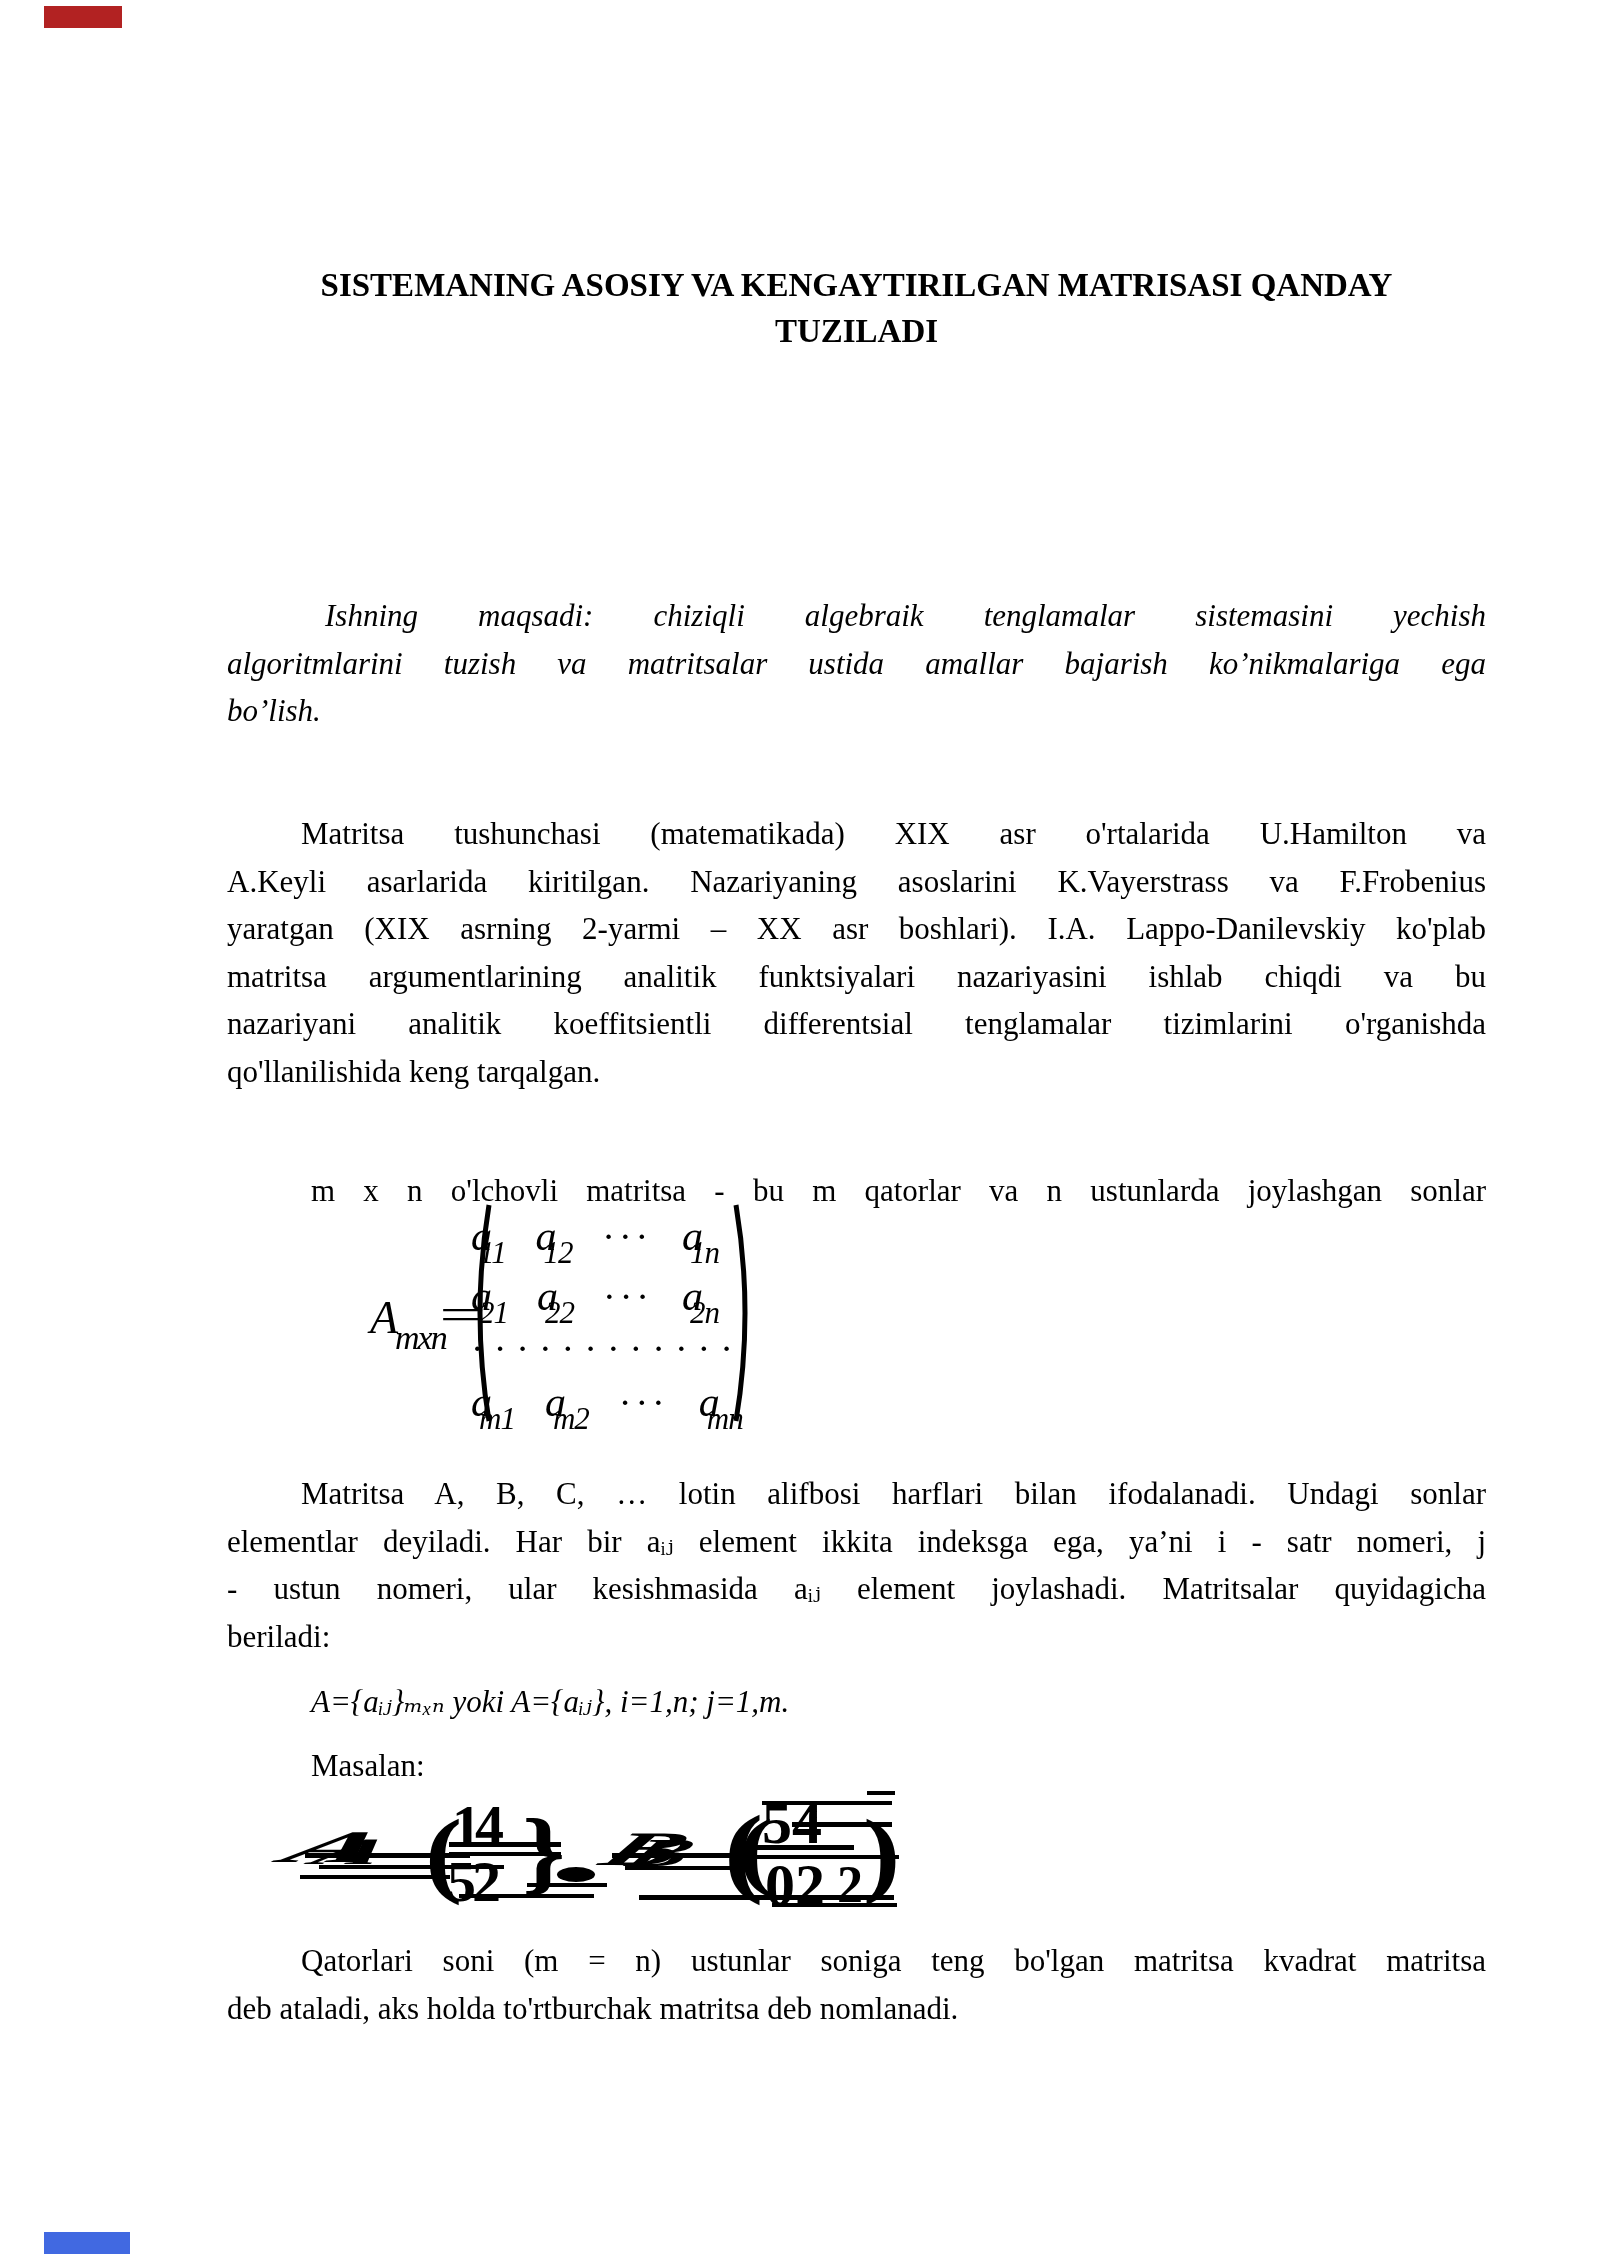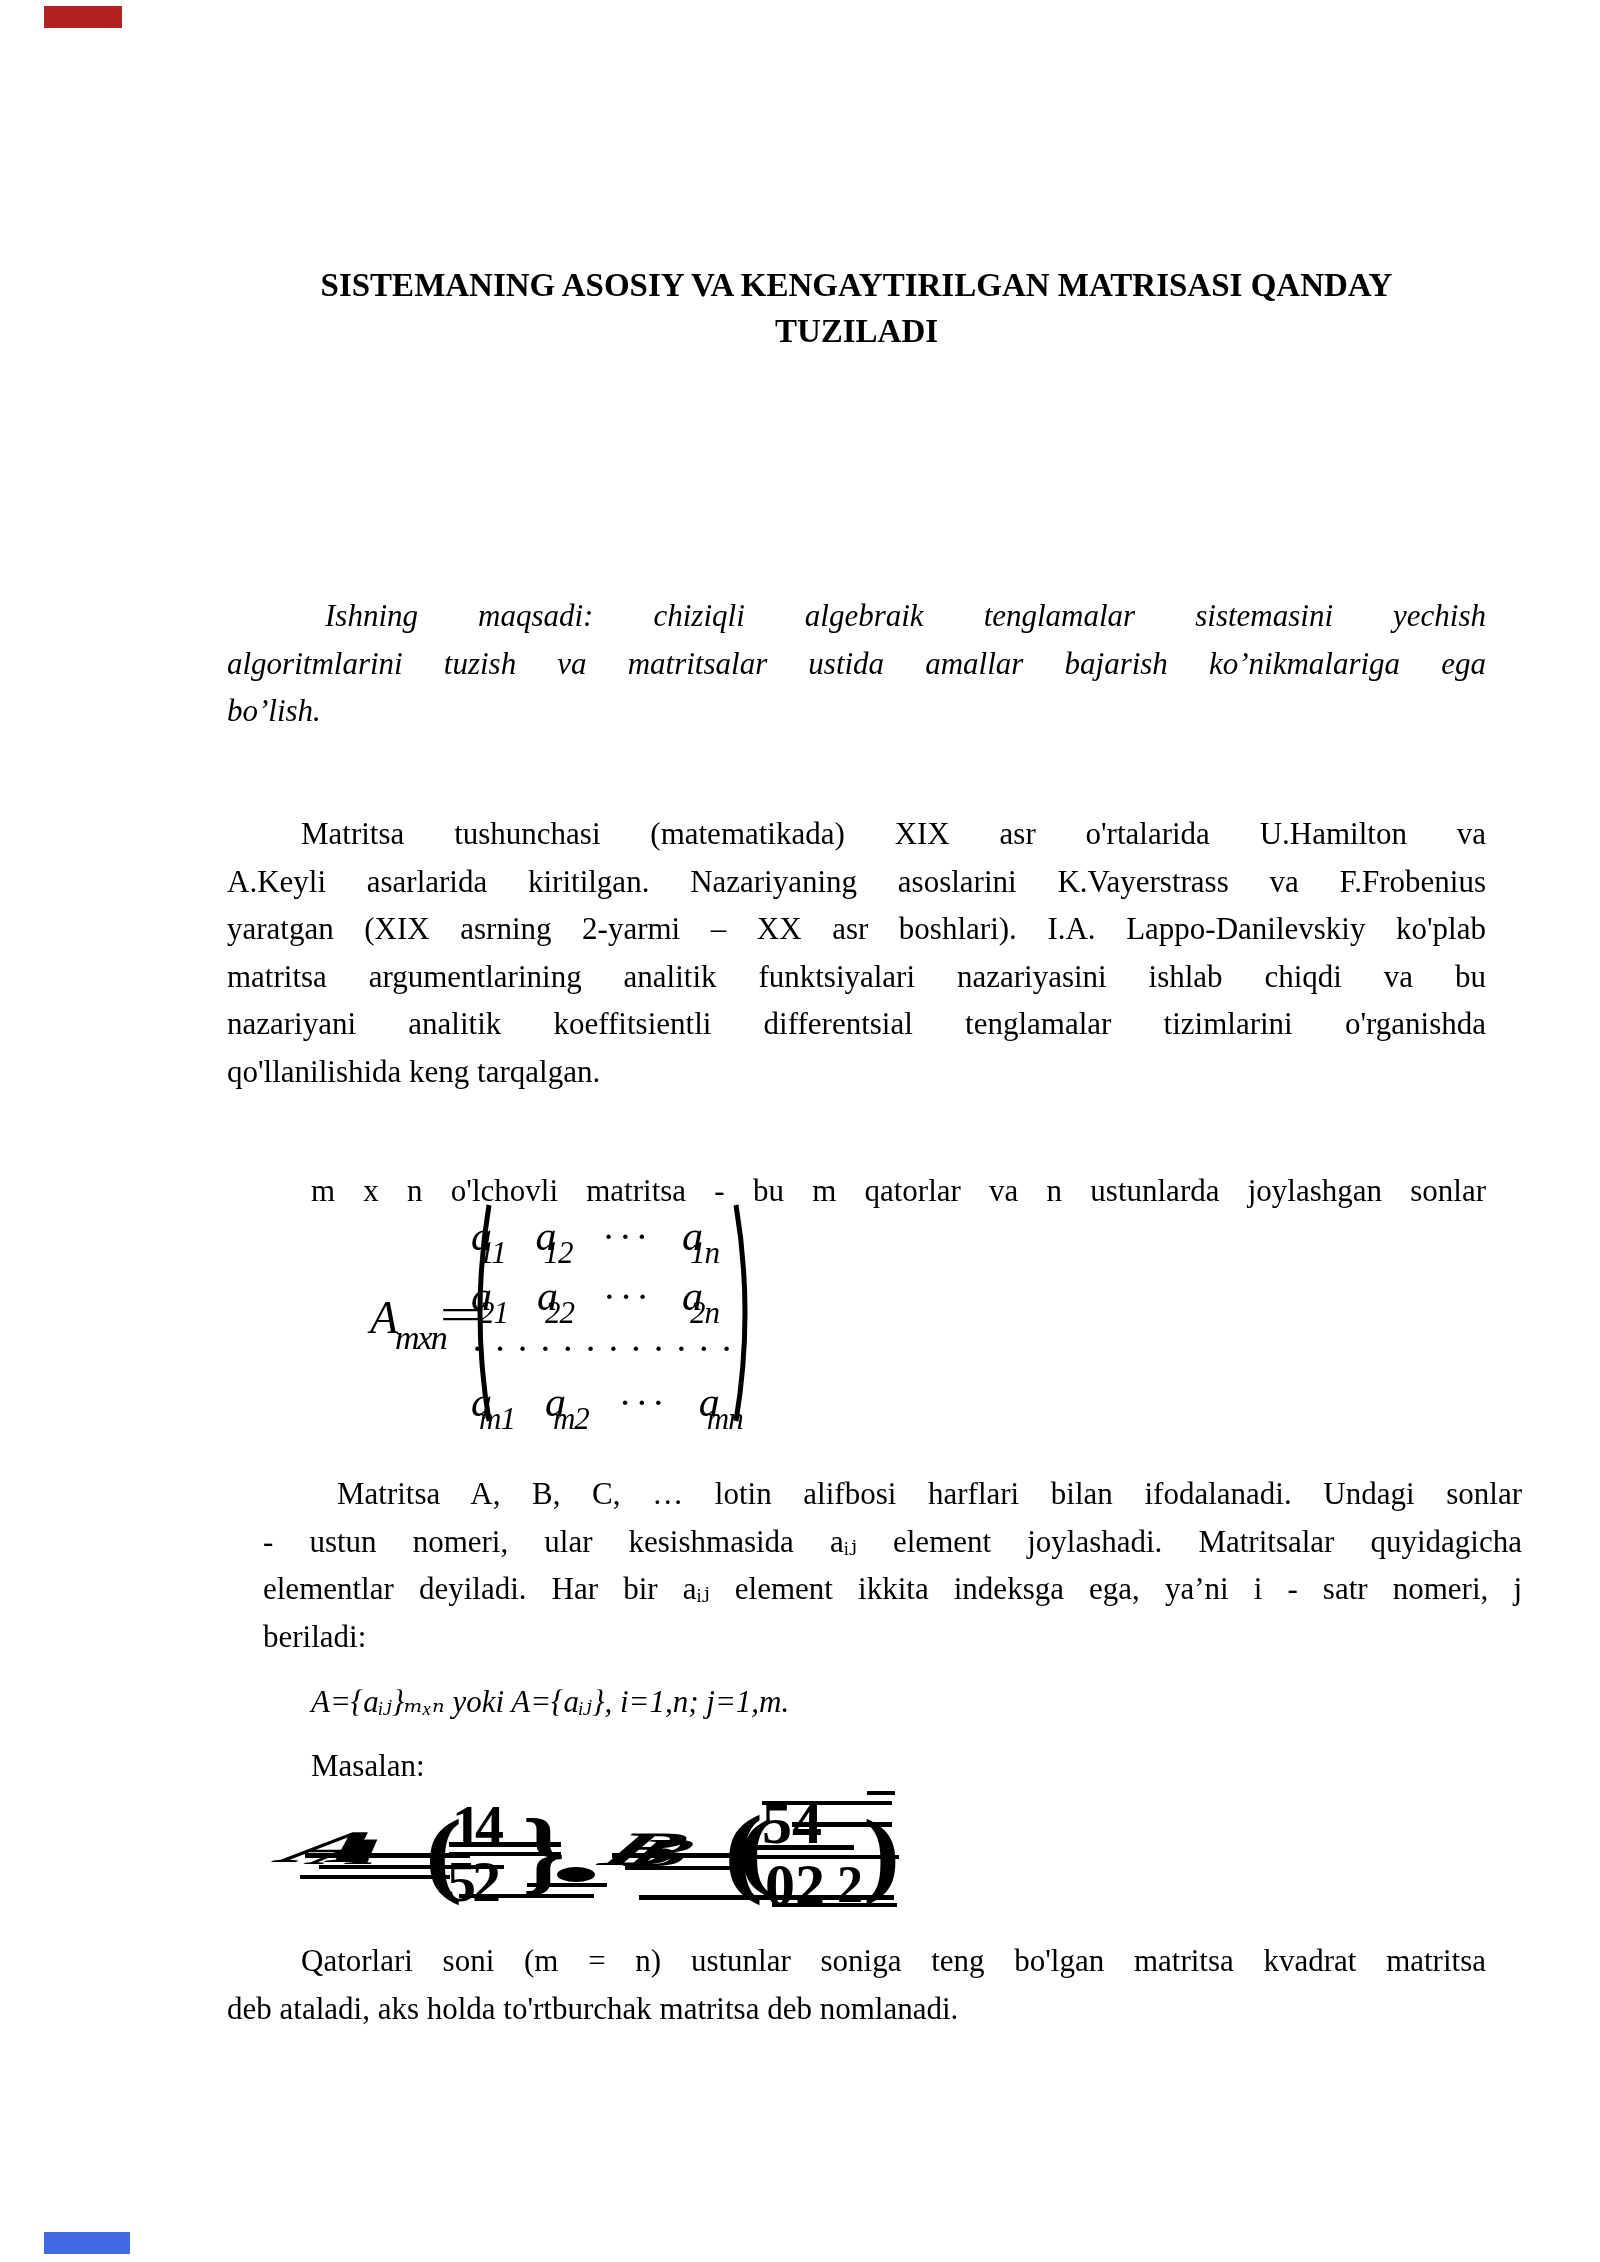--- a/index.html
+++ b/index.html
@@ -8,21 +8,21 @@
   .marker{position:absolute;}
   .block{position:absolute;left:227px;width:1259px;font-size:31px;line-height:47.5px;}
   .it{font-style:italic;}
   .jline{text-align:justify;text-align-last:justify;}
   .jline.last{text-align-last:left;}
   #title{top:262px;font-size:33px;line-height:46px;font-weight:bold;text-align:center;}
   #purpose{top:592px;}
   #history{top:810px;}
   #mxn{top:1167px;}
   #jadval{top:1398px;}
-  #elements{top:1470px;margin-left:36px;}
+  #elements{top:1470px;}
   #formula{top:1678px;font-style:italic;text-indent:84px;}
   #masalan{top:1742px;text-indent:84px;}
   #square{top:1937px;}
   
   #matrixblock{position:absolute;left:227px;top:1195px;width:1259px;height:255px;}
   .mabs{position:absolute;white-space:nowrap;}
   .mA{font-size:46px;font-style:italic;}
   .msub{font-size:34px;font-style:italic;letter-spacing:-2px;}
   .meq{font-size:44px;transform:scaleX(1.9);transform-origin:left center;}
   .mrow{position:absolute;left:244px;width:248px;display:flex;justify-content:space-between;align-items:flex-start;}
@@ -100,22 +100,22 @@
       <span class="mel"><span>a</span><span class="s">m1</span></span>
       <span class="mel"><span>a</span><span class="s">m2</span></span>
       <span class="mdots">···</span>
       <span class="mel"><span>a</span><span class="s">mn</span></span>
     </div>
   </div>
 
 
   <div class="block" id="elements">
       <div class="jline" style="padding-left: 74px;">Matritsa A, B, C, … lotin alifbosi harflari bilan ifodalanadi.  Undagi sonlar</div>
+      <div class="jline">elementlar deyiladi. Har bir aᵢⱼ element  ikkita indeksga ega, ya’ni i  - satr nomeri, j</div>
       <div class="jline">- ustun nomeri, ular kesishmasida aᵢⱼ element joylashadi. Matritsalar quyidagicha</div>
-      <div class="jline">elementlar deyiladi. Har bir aᵢⱼ element  ikkita indeksga ega, ya’ni i  - satr nomeri, j</div>
       <div class="jline last">beriladi:</div>
     </div>
 
   <div class="block" id="formula">A={aᵢⱼ}ₘₓₙ yoki A={aᵢⱼ}, i=1,n; j=1,m.</div>
 
   <div class="block" id="masalan">Masalan:</div>
 
   <div id="garbled">
 
     <div class="gbar" style="left:78px;top:58px;width:165px;height:5px;"></div>

